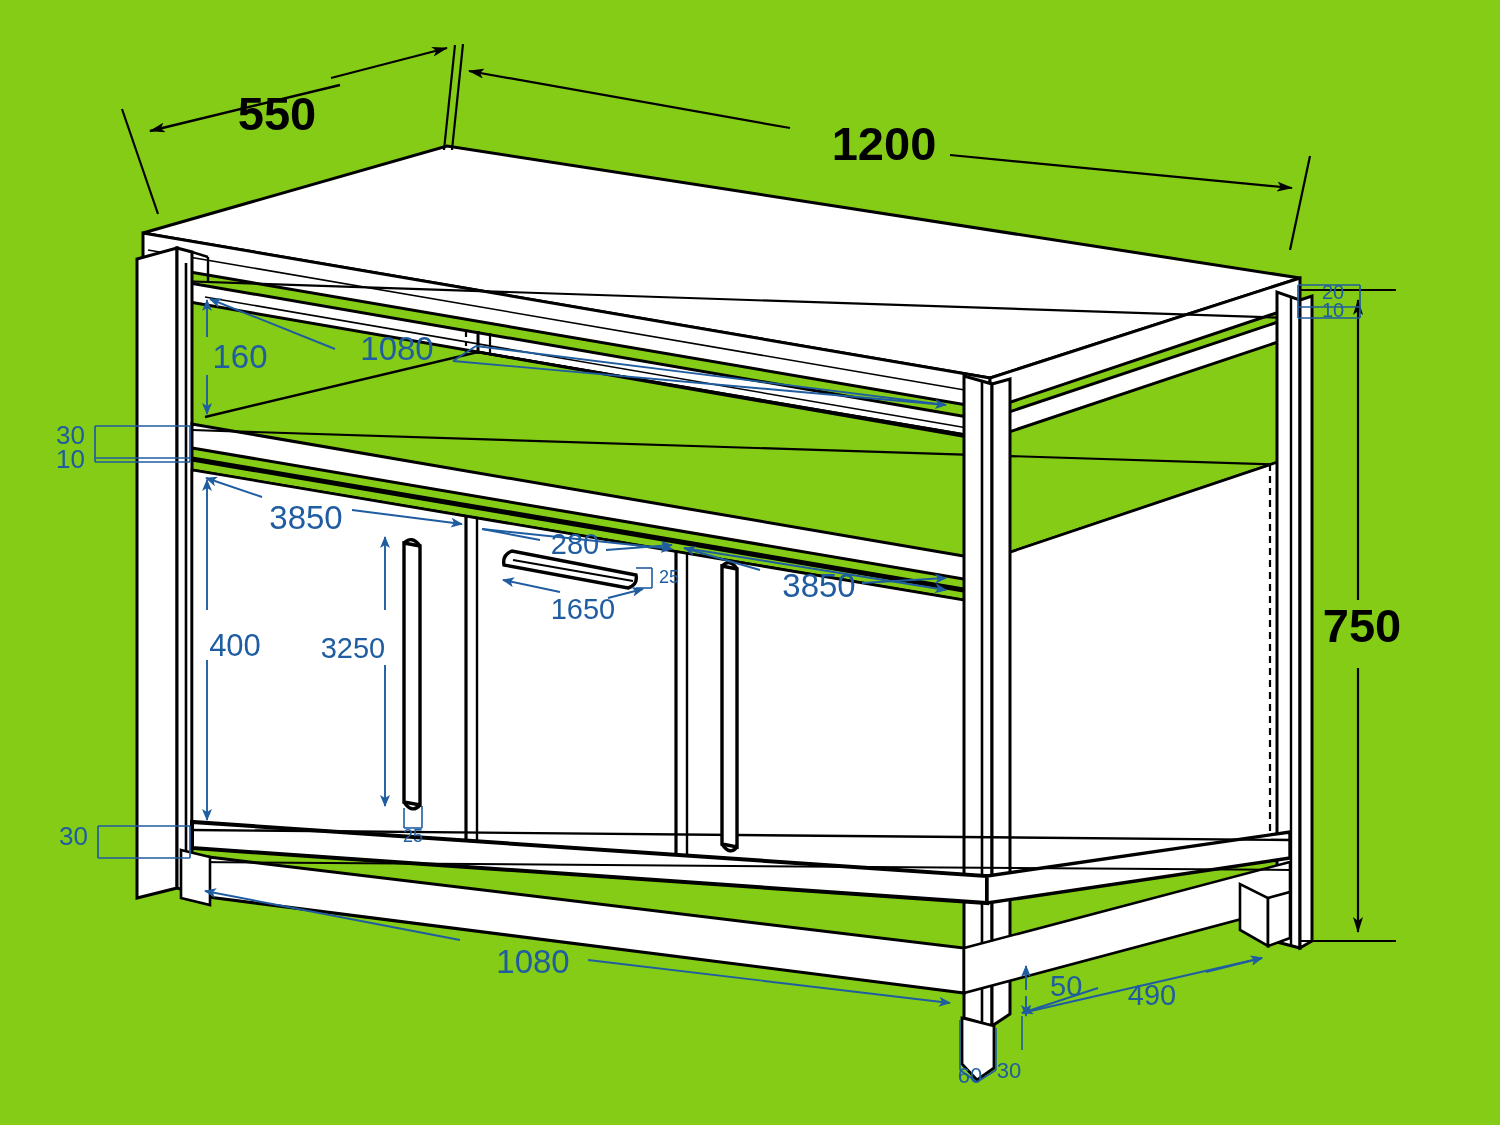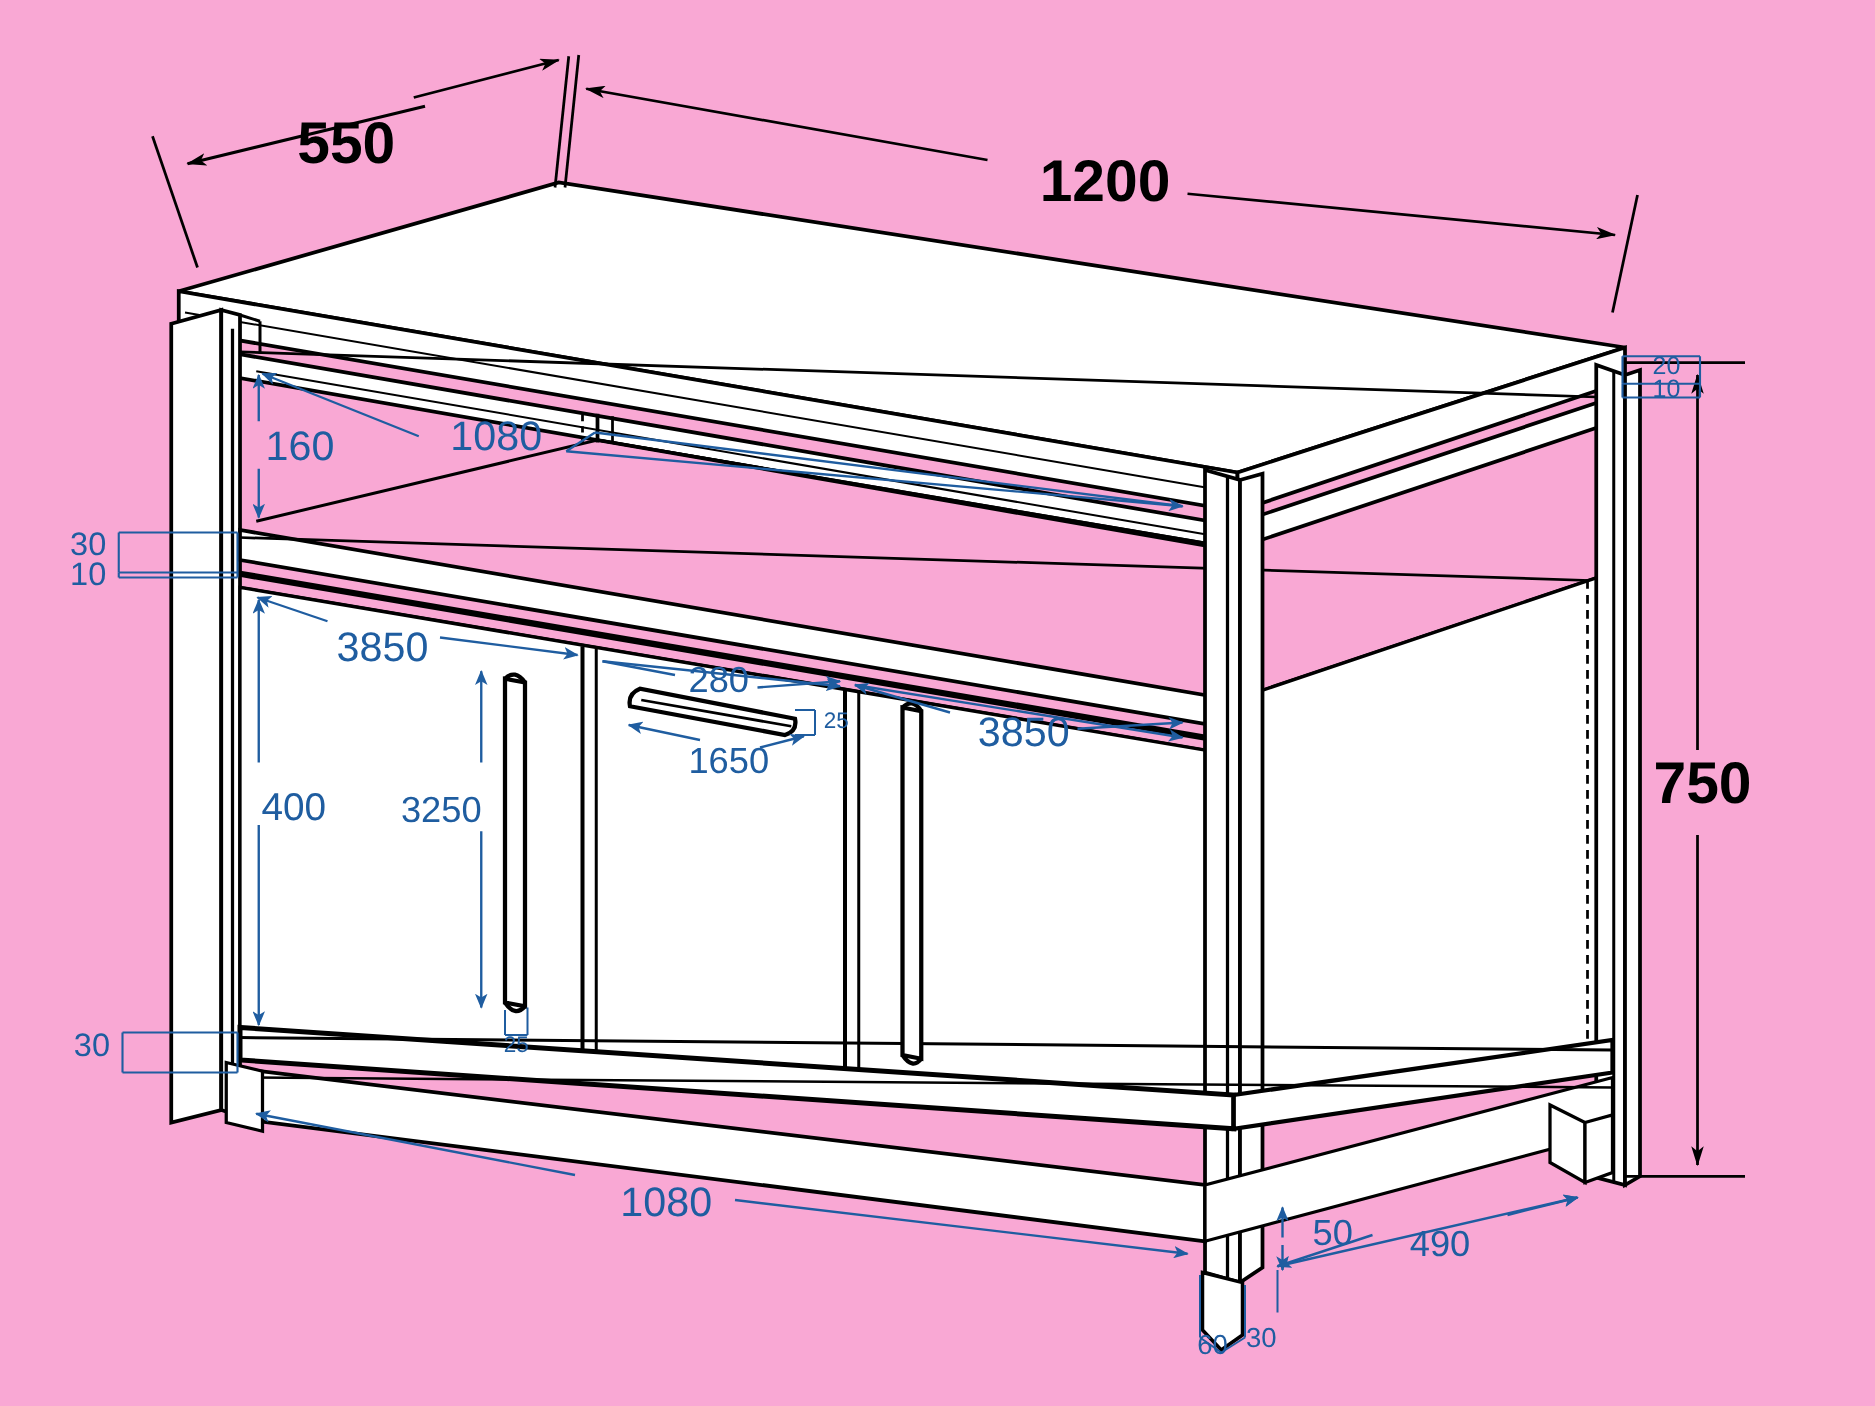--- a/index.html
+++ b/index.html
@@ -8,21 +8,21 @@
     padding: 0;
     background: #ffffff;
   }
   body {
     font-family: "Liberation Sans", sans-serif;
   }
   #drawing-root {
     position: relative;
     width: 1500px;
     height: 1125px;
-    background: #f9a8d4;
+    background: #84cc16;
     overflow: hidden;
   }
   #drawing-svg {
     position: absolute;
     top: 0;
     left: 0;
     width: 1500px;
     height: 1125px;
   }
   .dim-text-blue {

